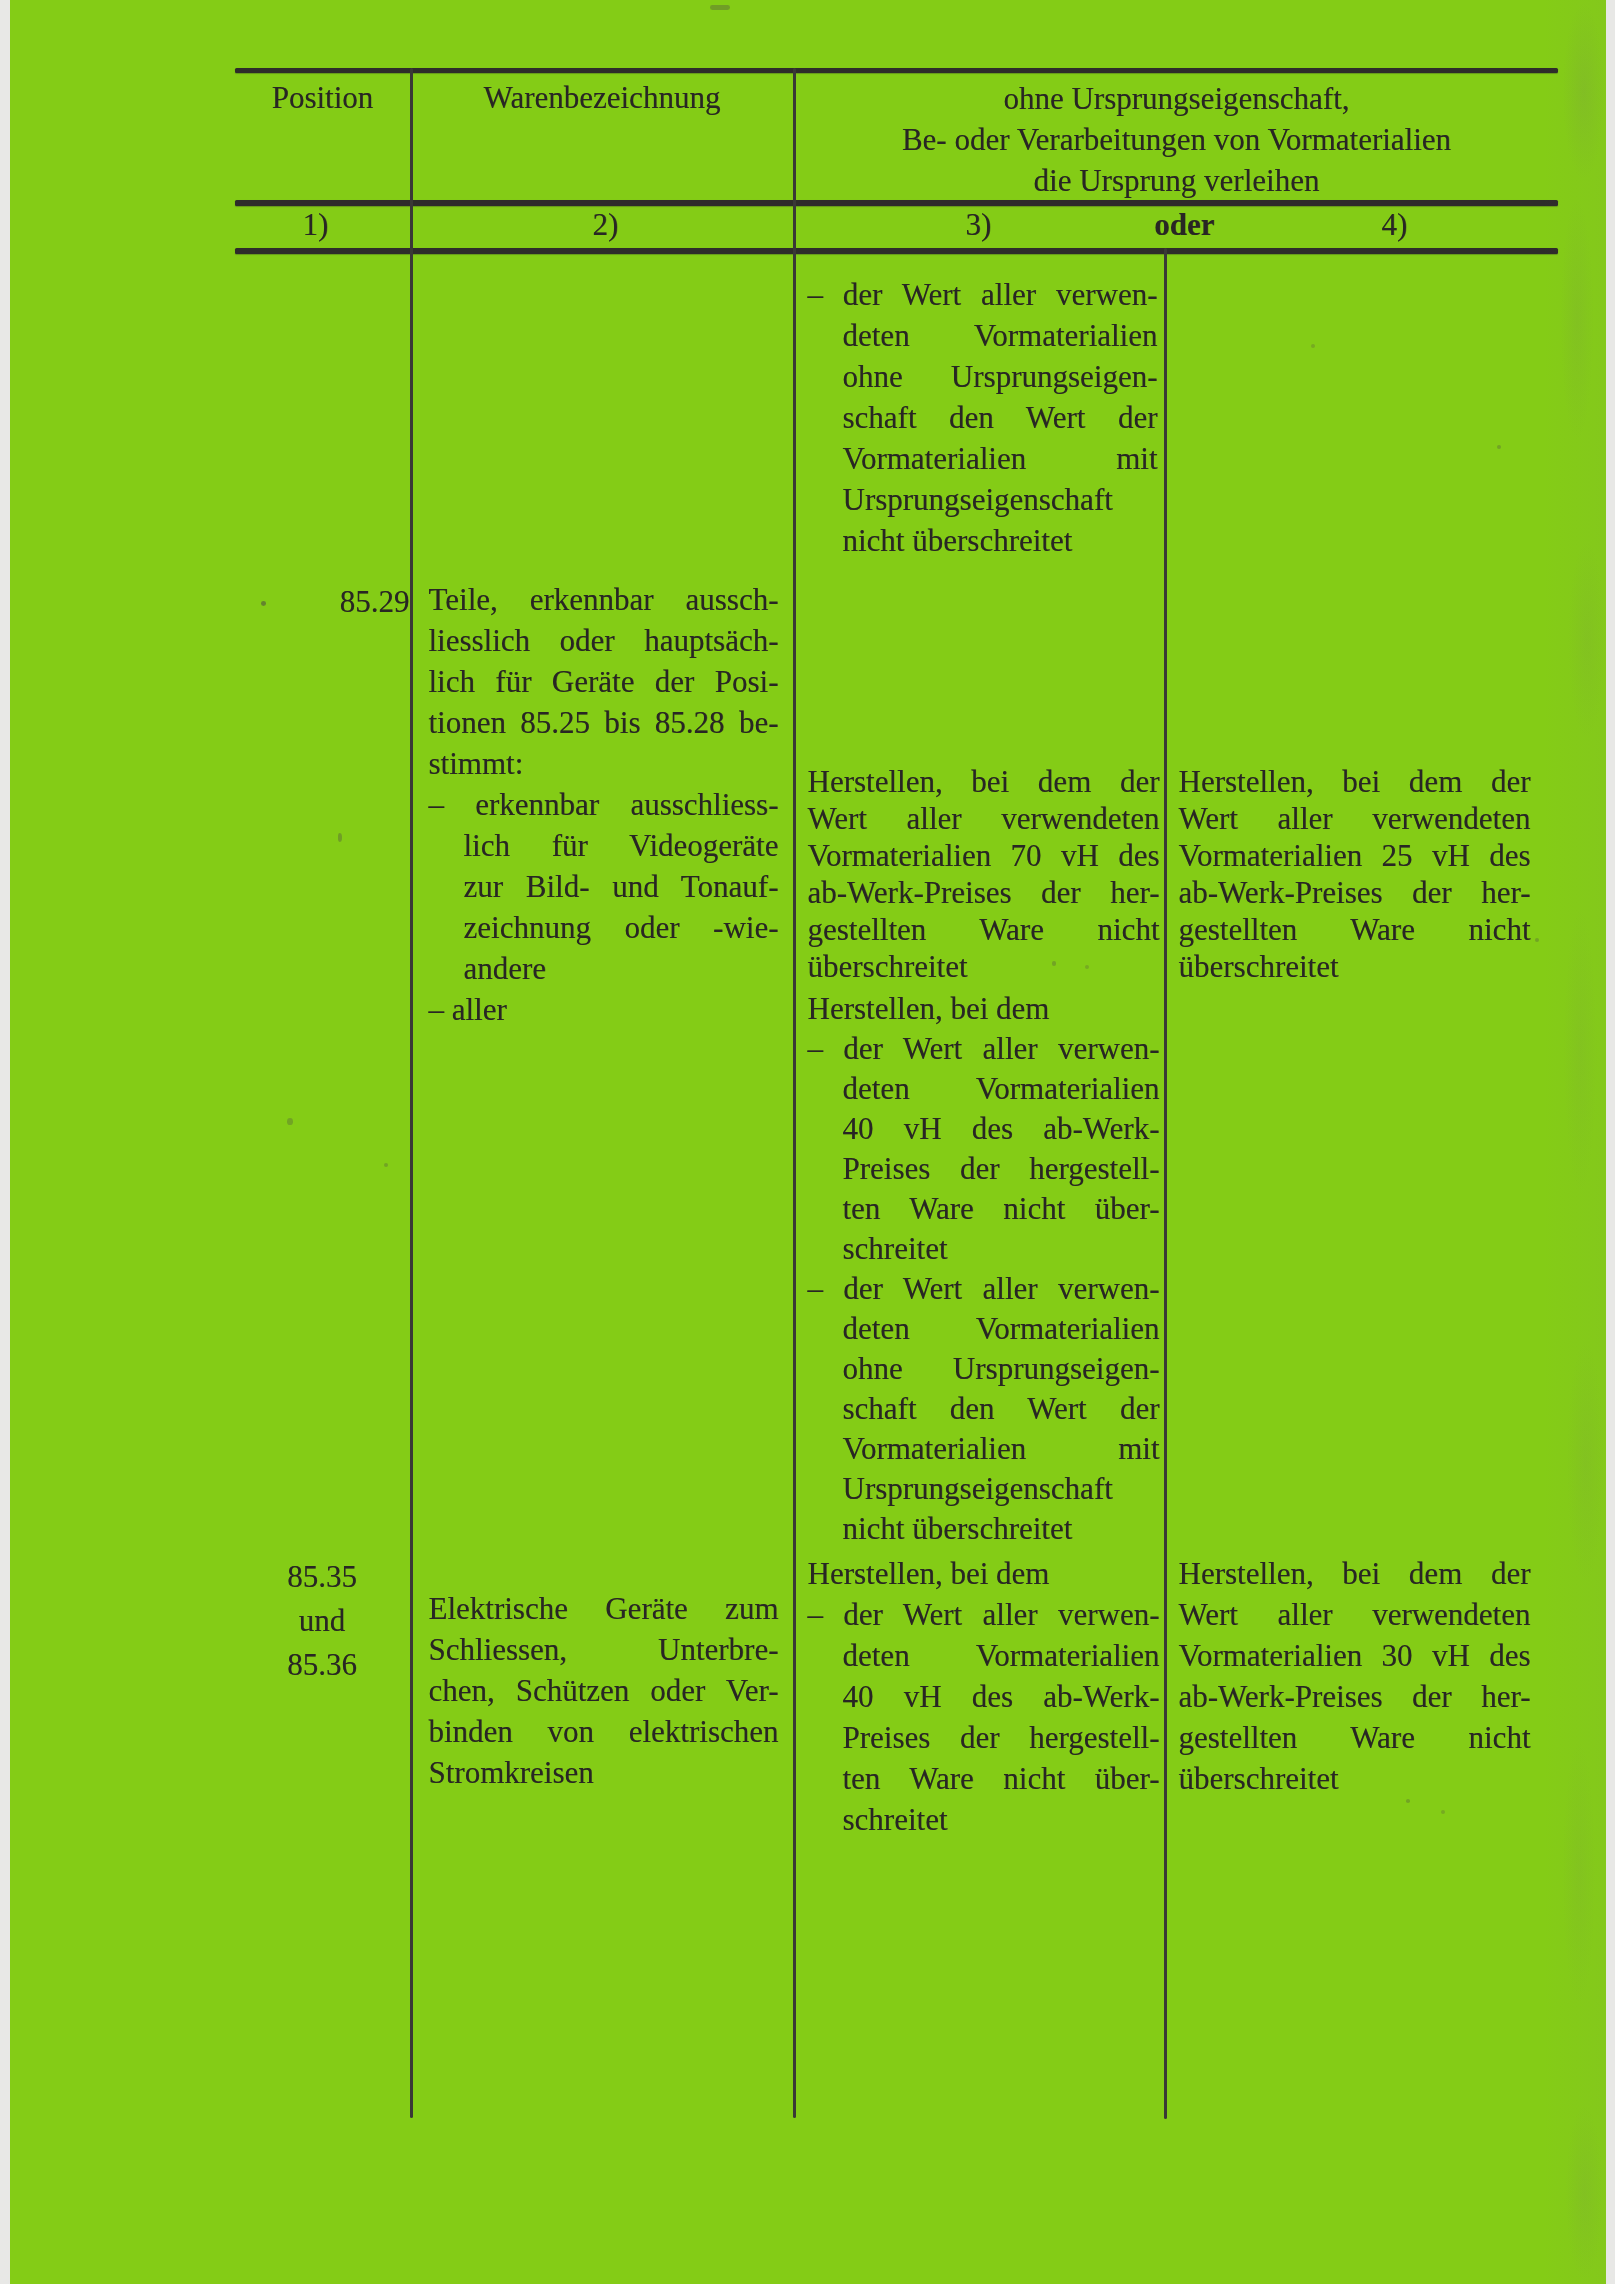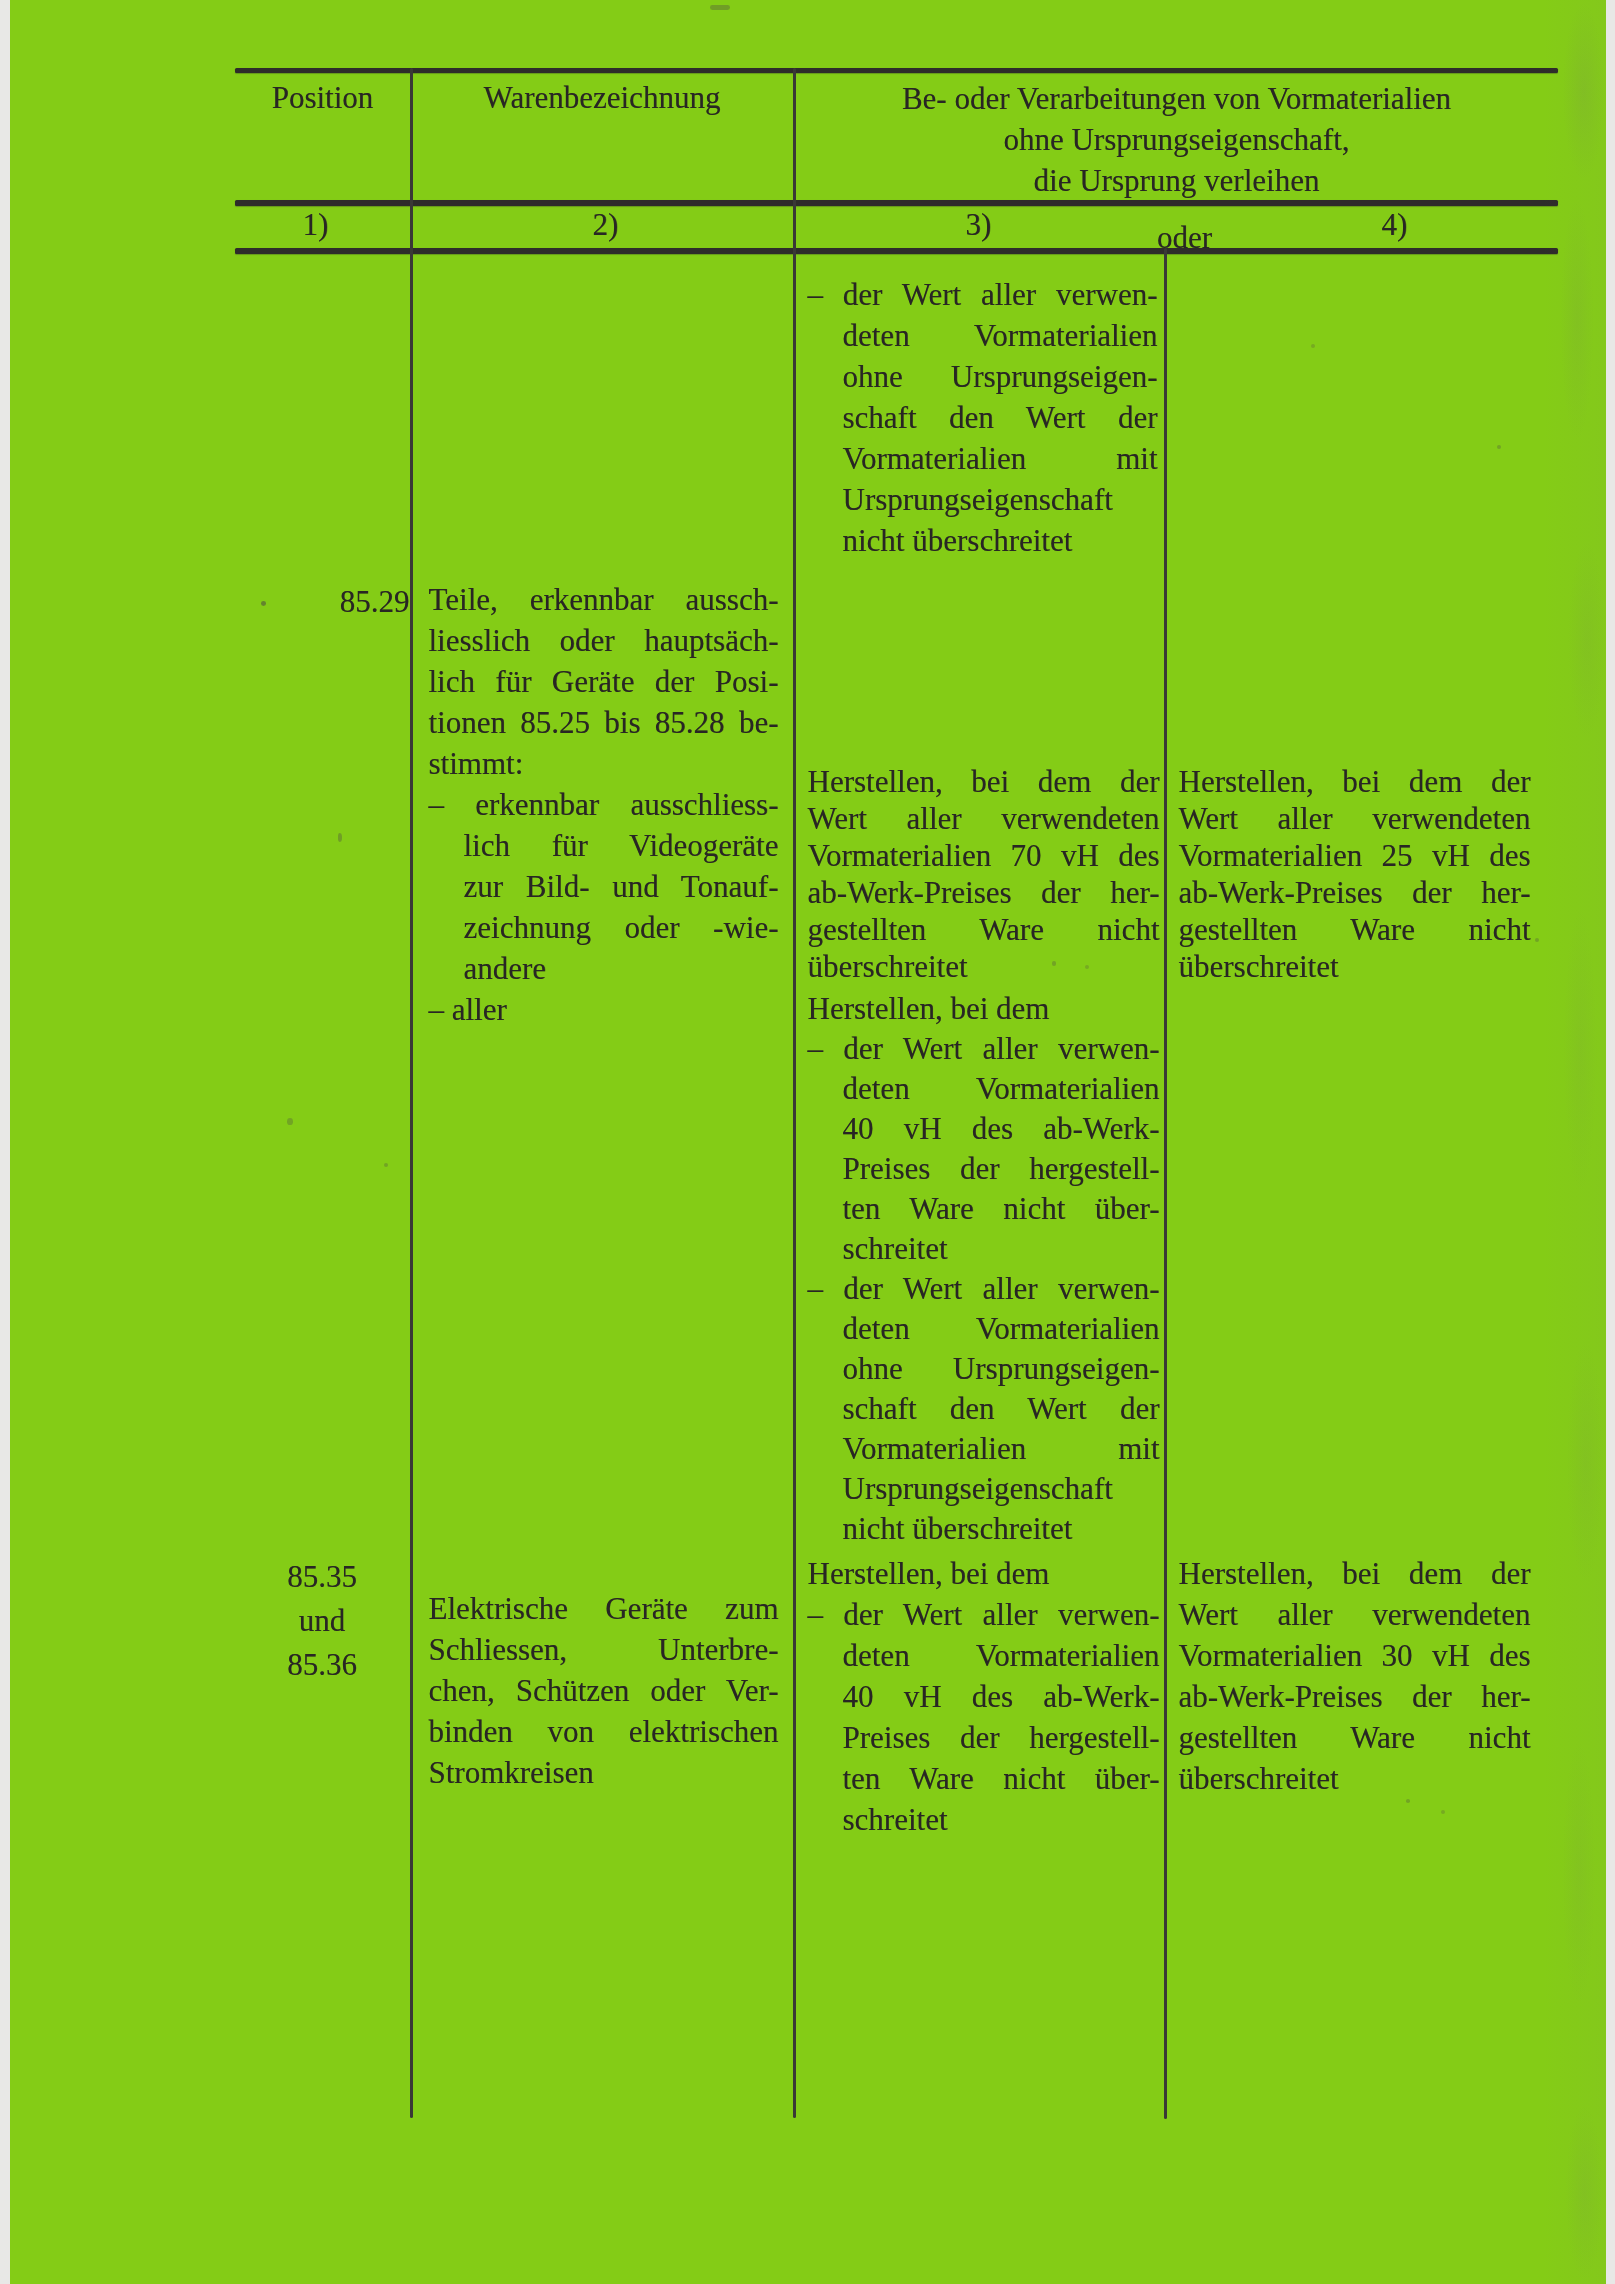--- a/index.html
+++ b/index.html
@@ -40,29 +40,29 @@
   <div class="hrule" style="left:225px; top:68px;  width:1323px; height:4.8px;"></div>
   <div class="hrule" style="left:225px; top:200px; width:1323px; height:5.6px;"></div>
   <div class="hrule" style="left:225px; top:248px; width:1323px; height:5.6px;"></div>
   <div class="vrule" style="left:400px;  top:68px;  width:3.2px; height:2050px;"></div>
   <div class="vrule" style="left:783px;  top:68px;  width:3.2px; height:2050px;"></div>
   <div class="vrule" style="left:1154px; top:248px; width:3.2px; height:1871px;"></div>
 
   <div class="cell txt centered" style="left:225px; top:80px; width:176px; text-align:center;">Position</div>
   <div class="cell txt centered" style="left:403px; top:80px; width:379px; text-align:center;">Warenbezeichnung</div>
   <div class="cell txt centered" style="left:786px; top:78px; width:762px; line-height:41px;">
+      <div class="tline">ohne Ursprungseigenschaft,</div>
       <div class="tline">Be- oder Verarbeitungen von Vormaterialien</div>
-      <div class="tline">ohne Ursprungseigenschaft,</div>
       <div class="tline lastline">die Ursprung verleihen</div>
     </div>
 
   <div class="num txt" style="left:306px;  top:207px;">1)</div>
   <div class="num txt" style="left:596px;  top:207px;">2)</div>
   <div class="num txt" style="left:969px; top:207px;">3)</div>
-  <div class="num txt" style="left:1175px; top:220px;">oder</div>
+  <div class="num txt" style="left:1175px; top:207px;font-weight:bold;">oder</div>
   <div class="num txt" style="left:1385px; top:207px;">4)</div>
 
   <div class="cell txt" style="left:798px; top:274px; width:350px; line-height:41px;">
       <div class="tline bullet">– der Wert aller verwen-</div>
       <div class="tline hang">deten Vormaterialien</div>
       <div class="tline hang">ohne Ursprungseigen-</div>
       <div class="tline hang">schaft den Wert der</div>
       <div class="tline hang">Vormaterialien mit</div>
       <div class="tline hang">Ursprungseigenschaft</div>
       <div class="tline hang lastline">nicht überschreitet</div>

